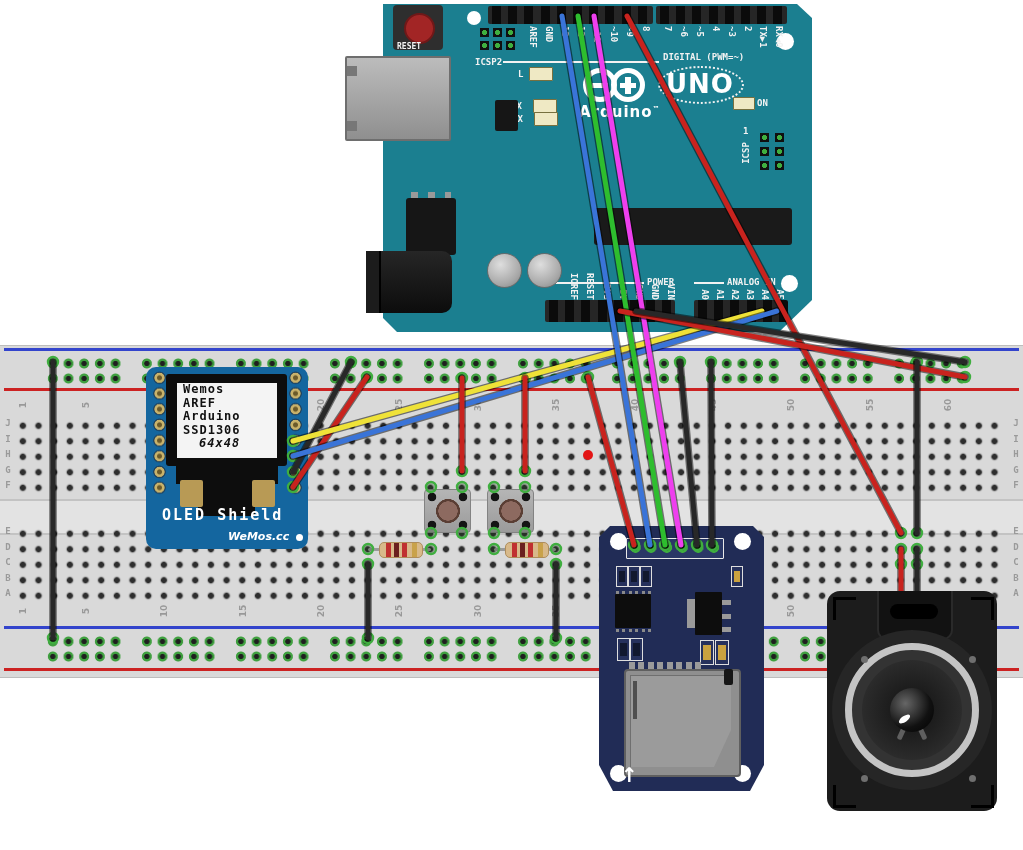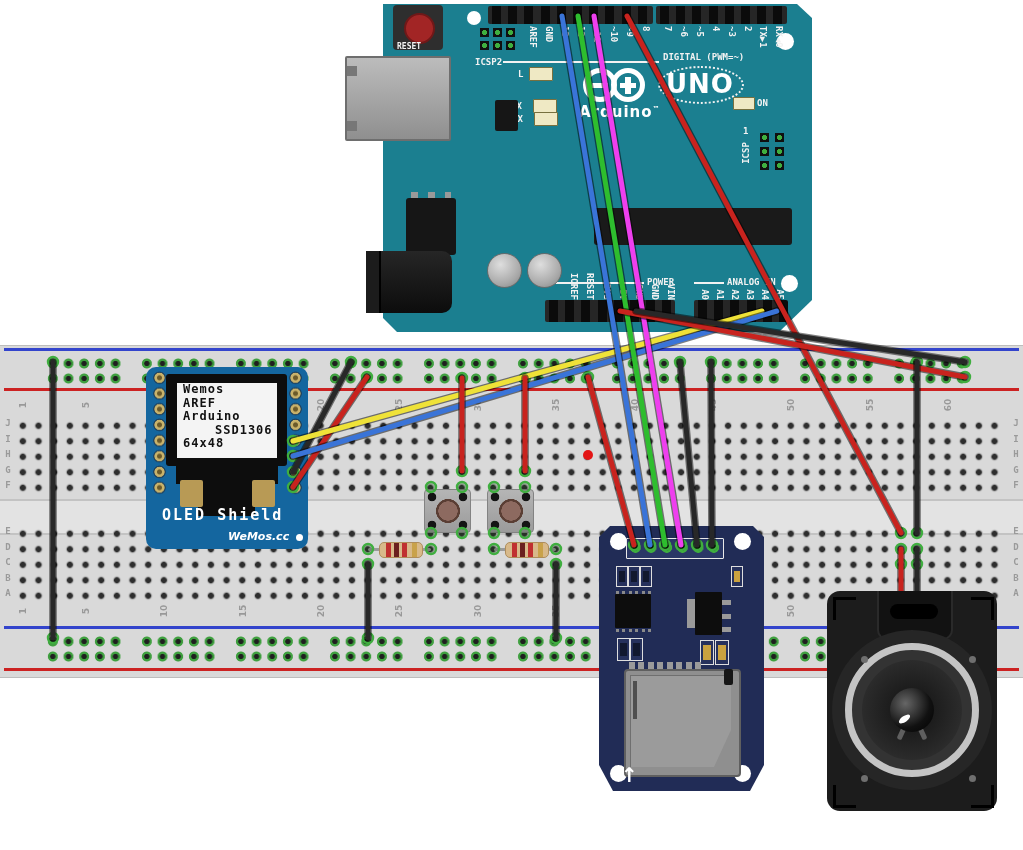--- a/index.html
+++ b/index.html
@@ -303,22 +303,22 @@
   <div class="abs oled">
 
     <div class="abs oledpins" style="left:6.5px;top:3.2px;"></div>
     <div class="abs oledpins" style="left:142.5px;top:3.2px;"></div>
     <div class="abs oledscreen-frame" style="left:20px;top:7px;width:121px;height:92px;"></div>
     <div class="abs oledscreen" style="left:31px;top:16px;width:100px;height:75px;">
 
     <div style="padding-left:6px;">Wemos</div>
         <div style="padding-left:6px;">AREF</div>
         <div style="padding-left:6px;">Arduino</div>
-        <div style="padding-left:6px;margin-left:32px;">SSD1306</div>
-        <div style="padding-left:6px;">64x48</div>
+        <div style="padding-left:6px;">SSD1306</div>
+        <div style="padding-left:22px;font-style:italic;">64x48</div>
       </div>
     <div class="abs" style="left:30px;top:99px;width:102px;height:18px;background:#0d0d0d;"></div>
     <div class="abs" style="left:52px;top:117px;width:57px;height:32px;background:#0d0d0d;"></div>
     <div class="abs goldtab" style="left:34px;top:113px;width:23px;height:27px;"></div>
     <div class="abs goldtab" style="left:106px;top:113px;width:23px;height:27px;"></div>
     <div class="abs oled-label" style="left:16px;top:139px;text-align:right;">OLED Shield</div>
     <div class="abs oled-brand" style="left:82px;top:163px;">WeMos.cc</div>
     <div class="abs hole" style="left:150px;top:167px;width:7px;height:7px;"></div>
   </div>
 

